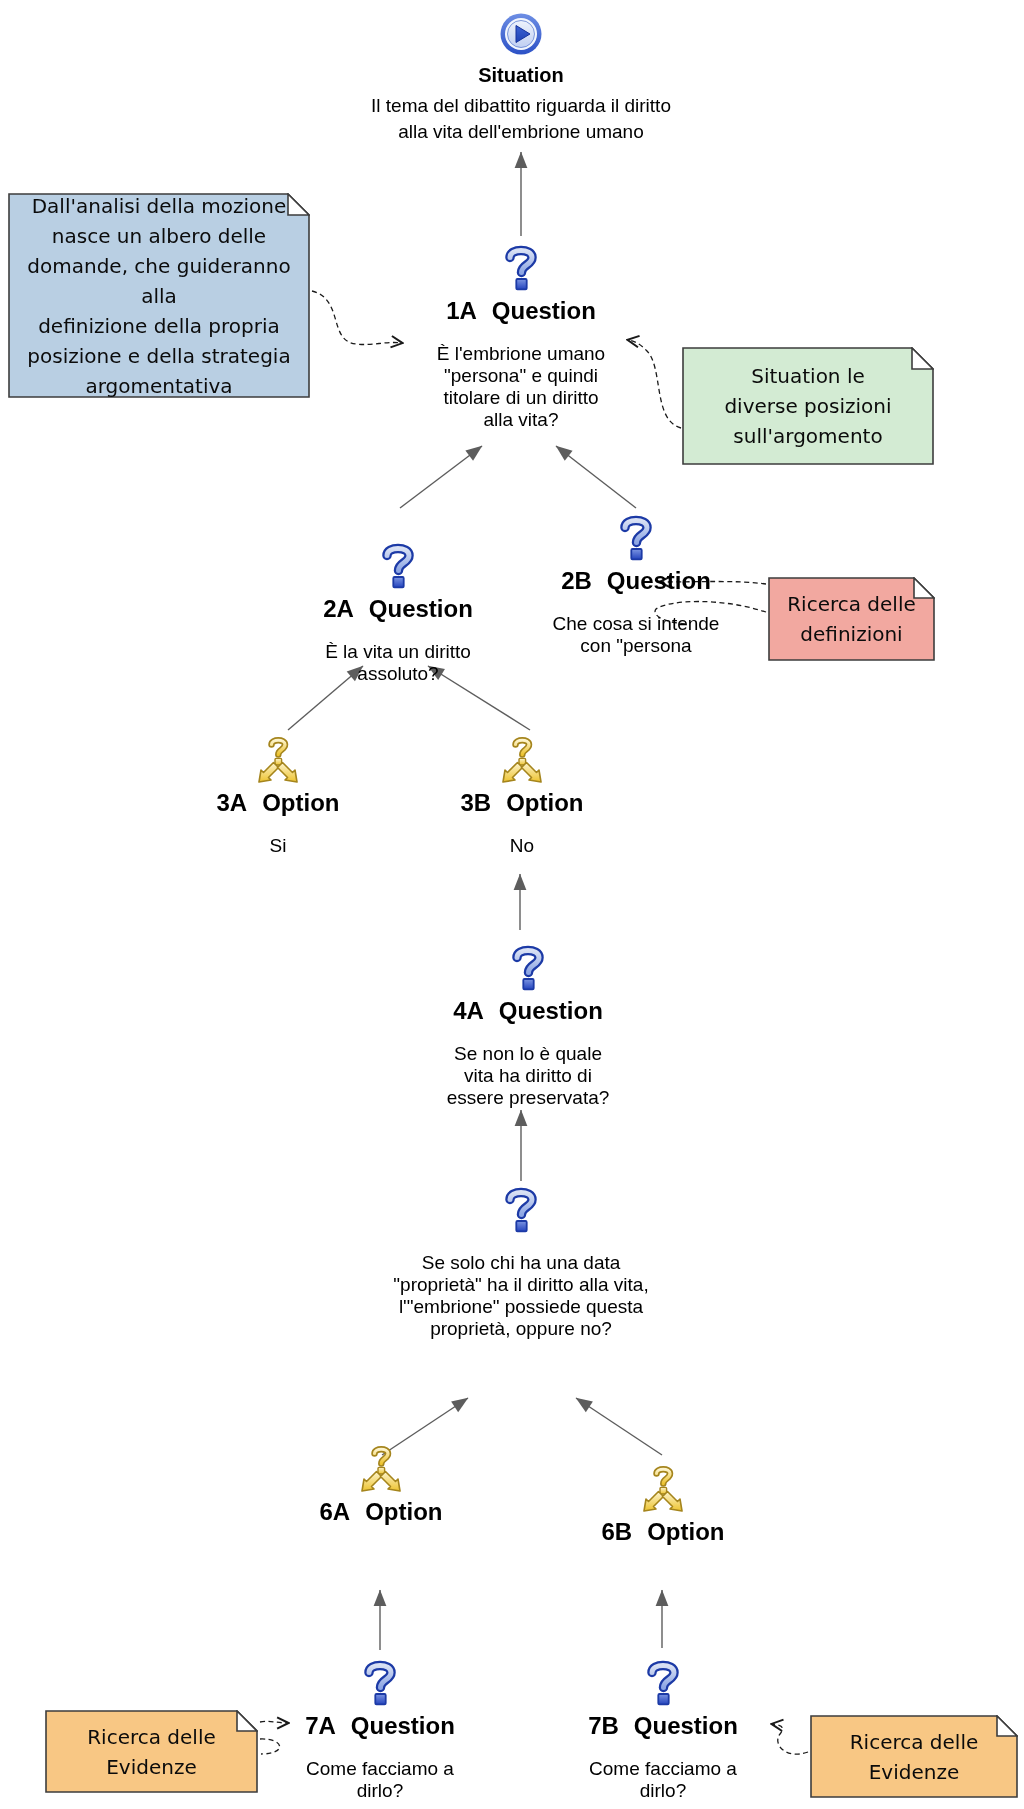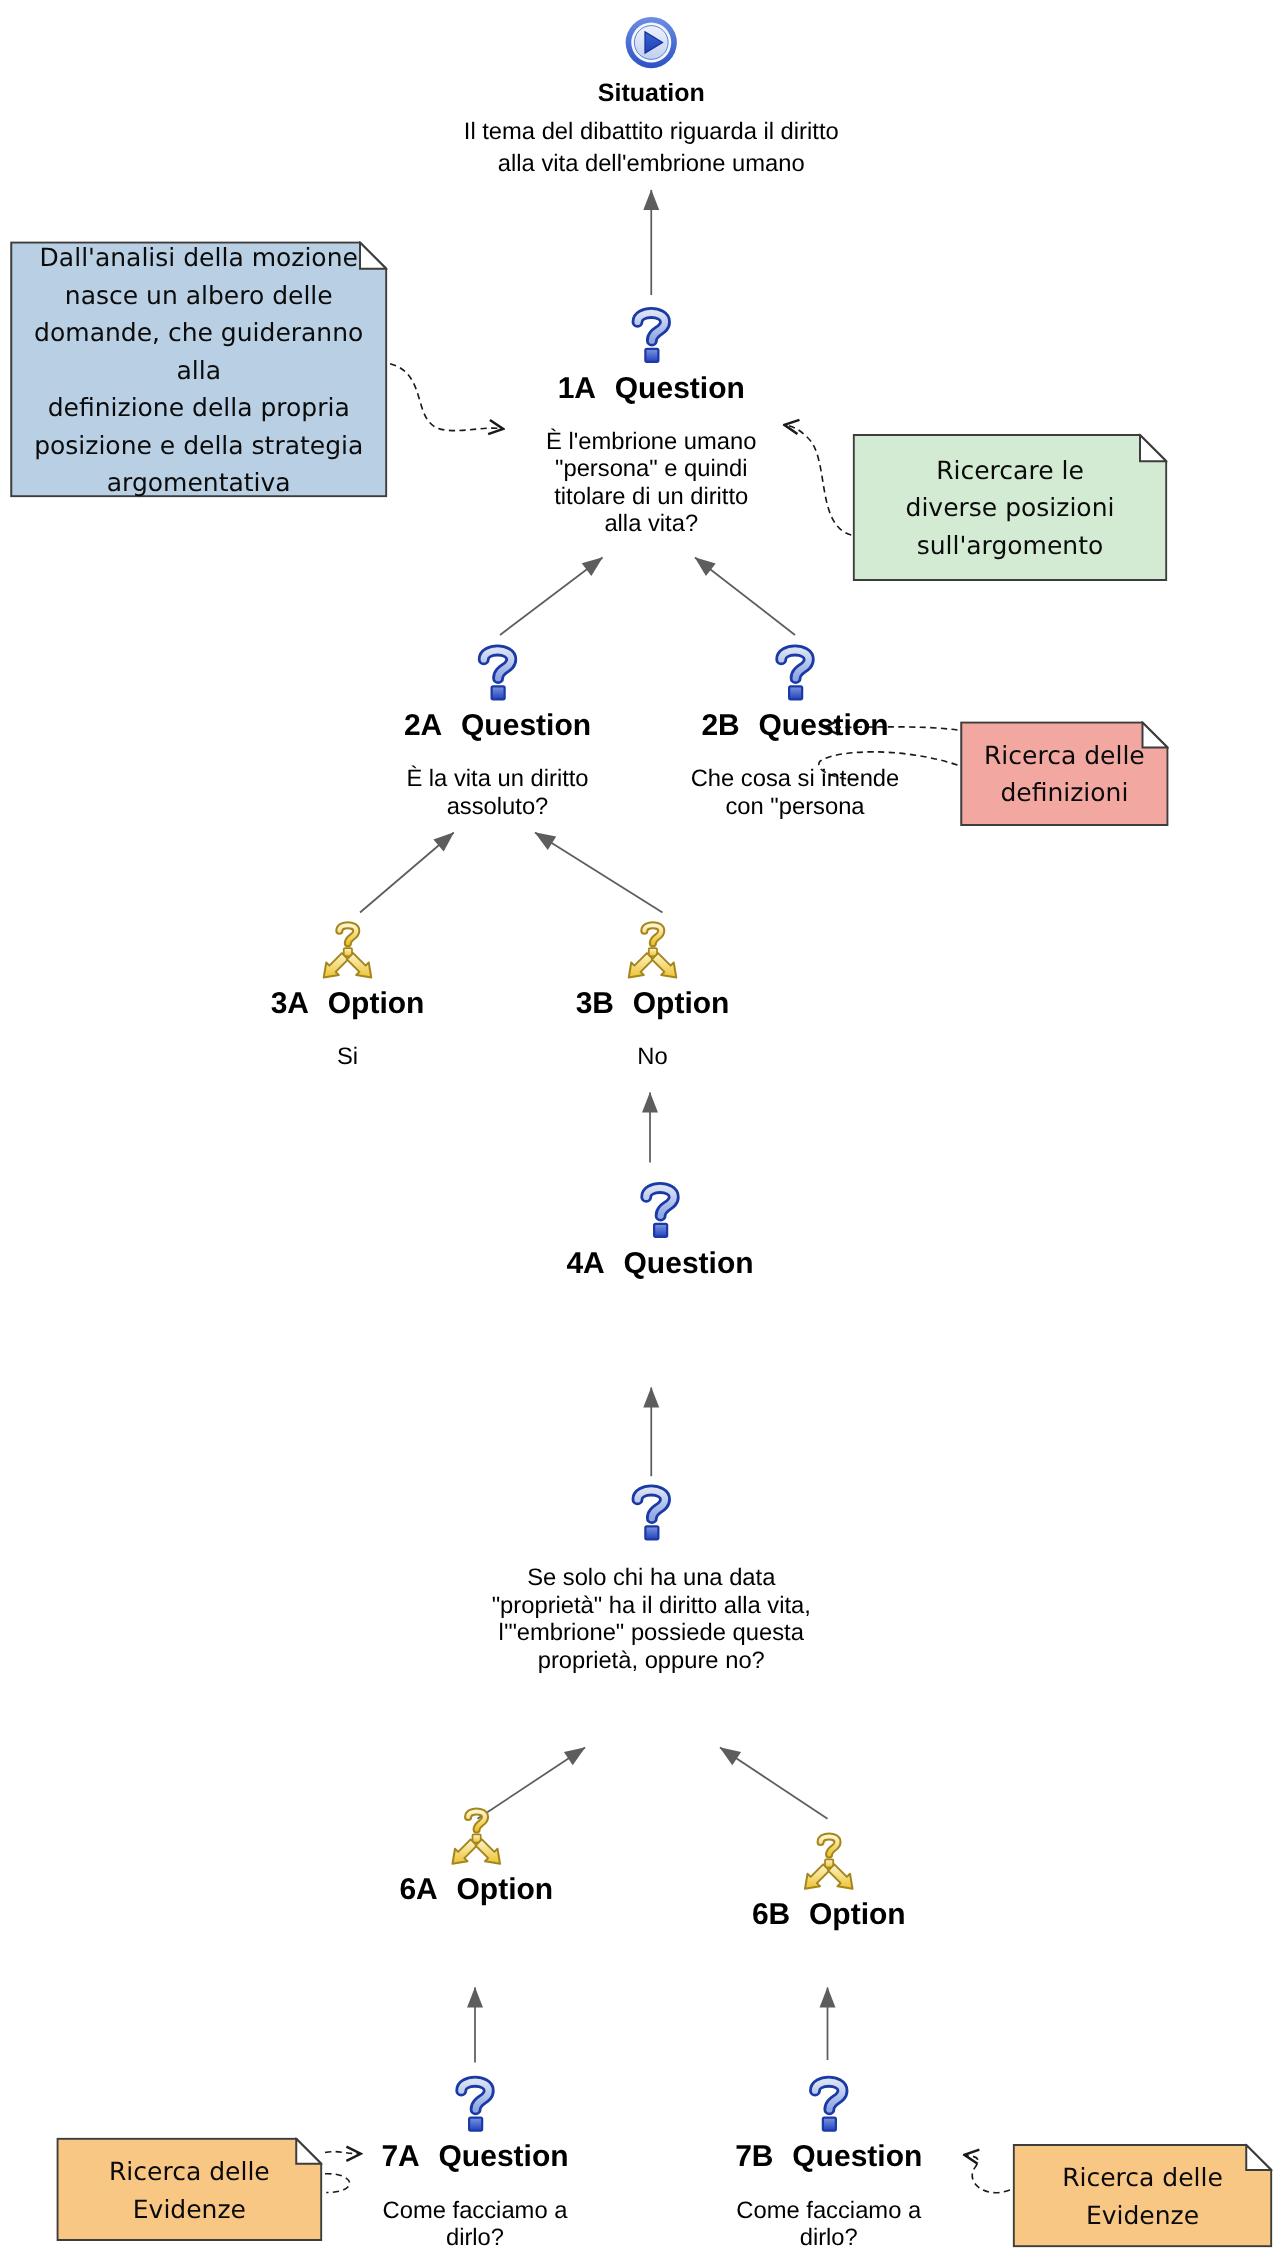--- a/index.html
+++ b/index.html
@@ -128,21 +128,21 @@
         <use href="#sym-q"></use>
       </svg>
     </div>
   <div class="nlabel"><span class="nid">1A</span><span>Question</span></div>
   <div class="ntext">È l'embrione umano
 "persona" e quindi
 titolare di un diritto
 alla vita?</div>
 </div>
 
-<div class="node" style="left:288px;top:513px;width:220px;">
+<div class="node" style="left:288px;top:541px;width:220px;">
   <div class="icon-wrap">
       <svg width="44" height="49">
         <use href="#sym-q"></use>
       </svg>
     </div>
   <div class="nlabel"><span class="nid">2A</span><span>Question</span></div>
   <div class="ntext">È la vita un diritto
 assoluto?</div>
 </div>
 
@@ -177,20 +177,23 @@
   <div class="ntext">No</div>
 </div>
 
 <div class="node" style="left:418px;top:943px;width:220px;">
   <div class="icon-wrap">
       <svg width="44" height="49">
         <use href="#sym-q"></use>
       </svg>
     </div>
   <div class="nlabel"><span class="nid">4A</span><span>Question</span></div>
+  <div class="ntext">Se non lo è quale
+vita ha diritto di
+essere preservata?</div>
 </div>
 
 <div class="node" style="left:341px;top:1185px;width:360px;">
   <div class="icon-wrap">
       <svg width="44" height="49">
         <use href="#sym-q"></use>
       </svg>
     </div>
   <div class="ntext">Se solo chi ha una data
 "proprietà" ha il diritto alla vita,
@@ -251,21 +254,21 @@
 definizione della propria
 posizione e della strategia
 argomentativa</div>
 </div>
 
 <div class="note" style="left:682px;top:347px;width:252px;height:118px;">
   <svg class="note-bg" width="252" height="118" viewBox="0 0 252 118">
     <polygon points="1,1 230,1 251,22 251,117 1,117" stroke="#3d3d3d" stroke-width="1.6" fill="#d3ebd3"></polygon>
     <polygon points="230,1 230,22 251,22" fill="#ffffff" stroke="#3d3d3d" stroke-width="1.6"></polygon>
   </svg>
-  <div class="note-text">Ricercare le
+  <div class="note-text">Situation le
 diverse posizioni
 sull'argomento</div>
 </div>
 
 <div class="note" style="left:768px;top:577px;width:167px;height:84px;">
   <svg class="note-bg" width="167" height="84" viewBox="0 0 167 84">
     <polygon points="1,1 146,1 166,21 166,83 1,83" stroke="#3d3d3d" stroke-width="1.6" fill="#f2a8a0"></polygon>
     <polygon points="146,1 146,21 166,21" fill="#ffffff" stroke="#3d3d3d" stroke-width="1.6"></polygon>
   </svg>
   <div class="note-text">Ricerca delle

